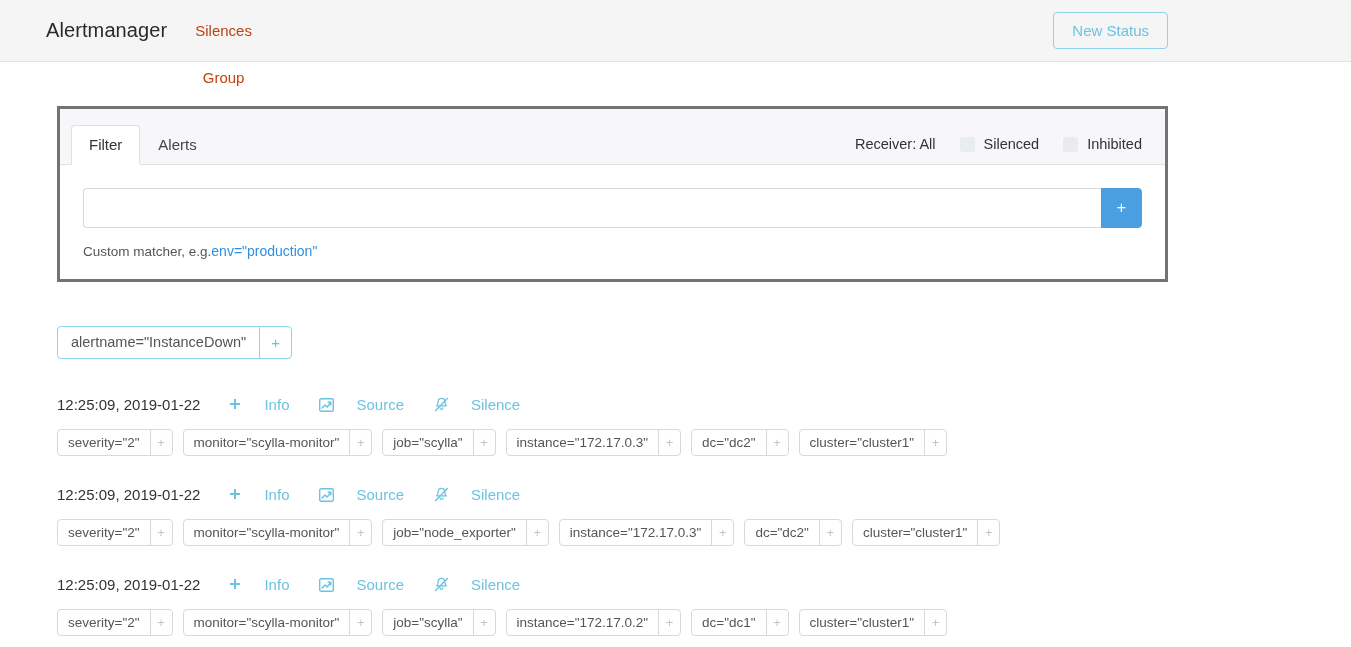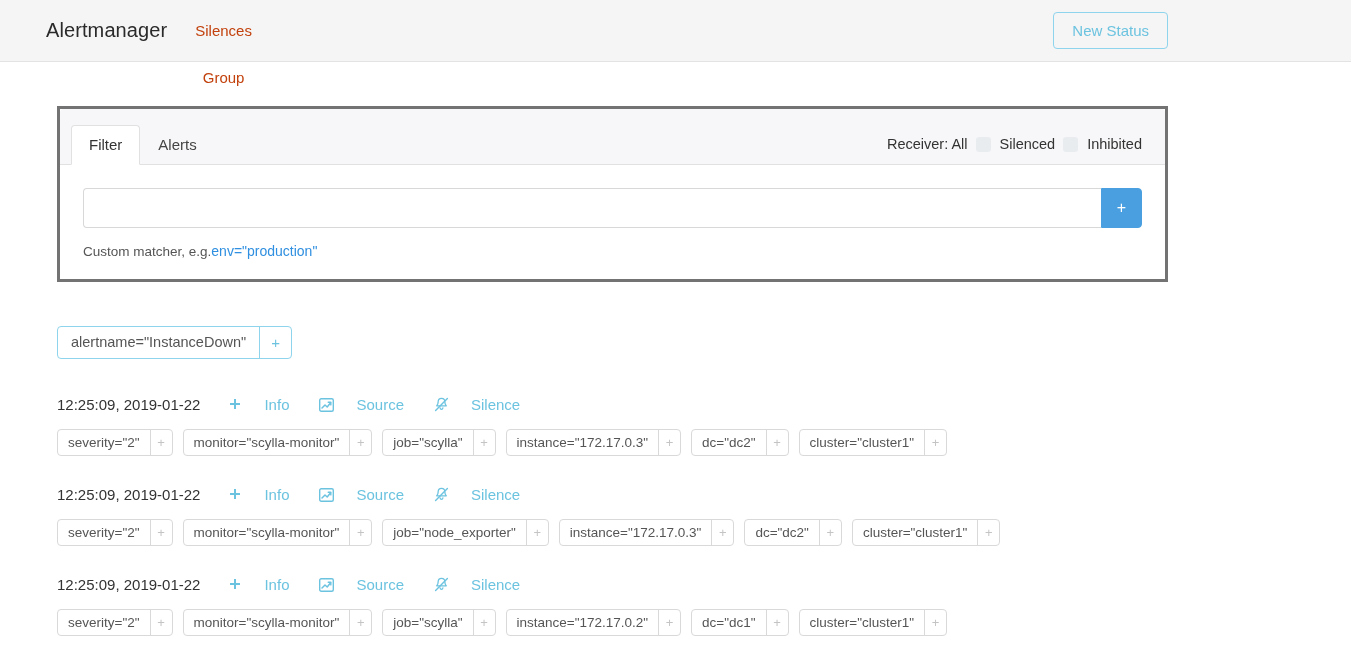--- a/index.html
+++ b/index.html
@@ -92,21 +92,21 @@
   .tab.active {
     background: #ffffff;
     border-color: #e1e1e1;
     border-bottom-color: #ffffff;
     color: #333;
   }
   .tabbar-right {
     margin-left: auto;
     display: flex;
     align-items: center;
-    gap: 8px;
+    gap: 24px;
     padding-bottom: 12px;
   }
   .receiver-label {
     font-size: 14.5px;
     color: #333;
     white-space: nowrap;
   }
   .check-item {
     display: flex;
     align-items: center;

